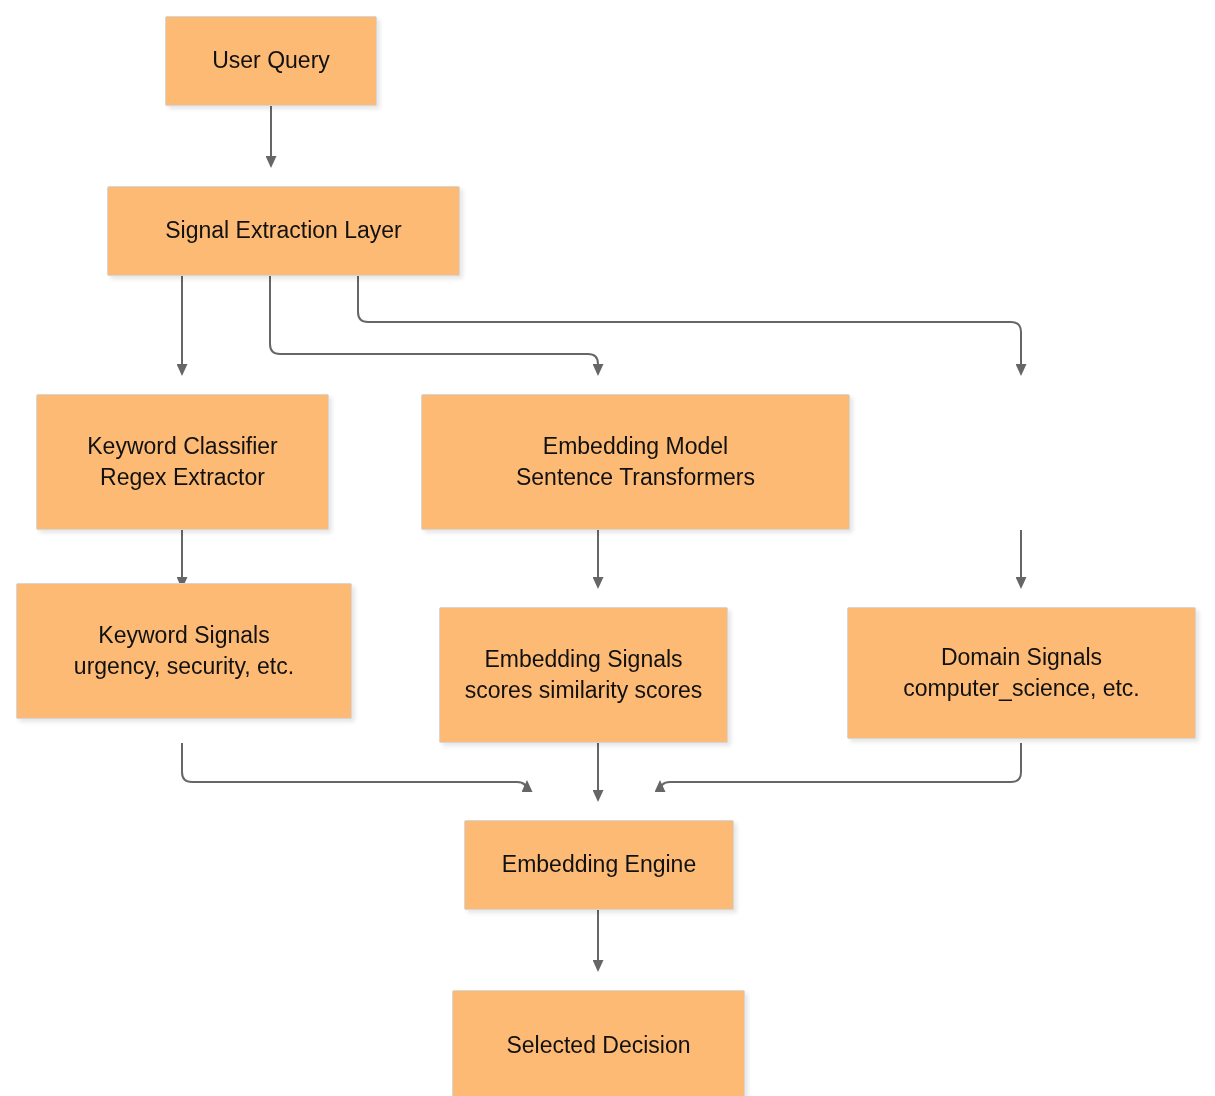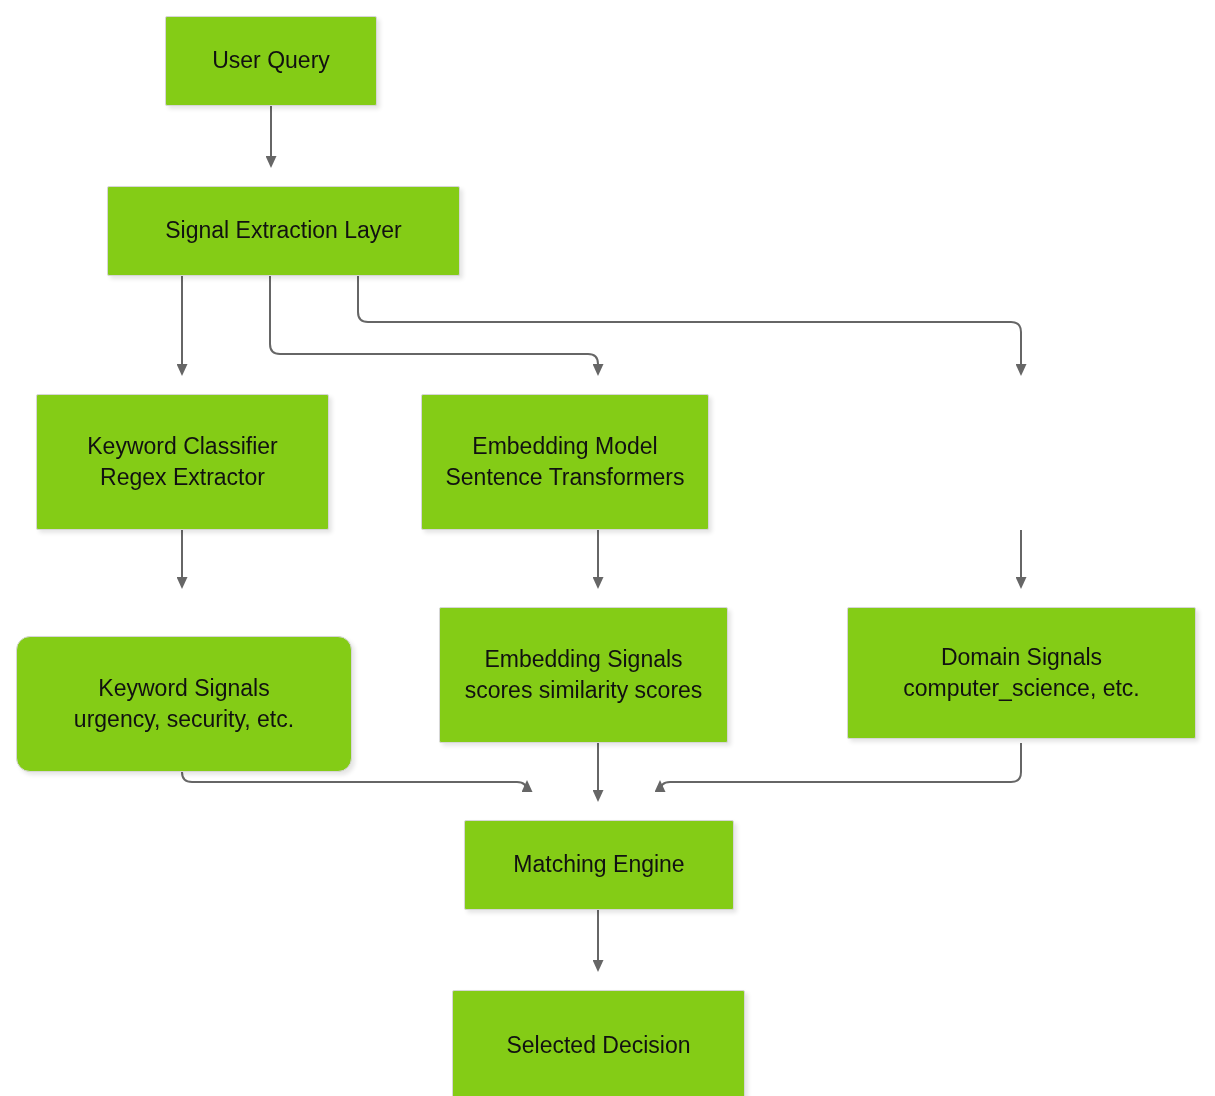--- a/index.html
+++ b/index.html
@@ -21,21 +21,21 @@
     position: absolute;
     left: 0;
     top: 0;
     width: 1215px;
     height: 1096px;
     pointer-events: none;
   }
   .node {
     position: absolute;
     box-sizing: border-box;
-    background: #84cc16;
+    background: #fdba74;
     border: 1px solid #d6d6d6;
     border-radius: 2px;
     box-shadow: 3px 3px 4px rgba(0,0,0,0.10);
     display: flex;
     flex-direction: column;
     align-items: center;
     justify-content: center;
     color: #111111;
     font-size: 23px;
     line-height: 1.35;
@@ -89,43 +89,43 @@
   <div class="node" style="left: 95px; top: 186px; width: 353px; height: 90px; margin-left: 12px;">
     <span class="line1">Signal Extraction Layer</span>
 
   </div>
 
   <div class="node" style="left: 36px; top: 394px; width: 293px; height: 136px;">
     <span class="line1">Keyword Classifier</span>
     <span class="line2">Regex Extractor</span>
   </div>
 
-  <div class="node" style="left: 421px; top: 394px; width: 288px; height: 136px;">
+  <div class="node" style="left: 421px; top: 394px; width: 429px; height: 136px;">
     <span class="line1">Embedding Model</span>
     <span class="line2">Sentence Transformers</span>
   </div>
 
 
-  <div class="node" style="left: 16px; top: 636px; width: 336px; height: 136px; border-radius: 14px;">
+  <div class="node" style="left: 16px; top: 583px; width: 336px; height: 136px;">
     <span class="line1">Keyword Signals</span>
     <span class="line2">urgency, security, etc.</span>
   </div>
 
   <div class="node" style="left: 439px; top: 607px; width: 289px; height: 136px;">
     <span class="line1">Embedding Signals</span>
     <span class="line2">scores similarity scores</span>
   </div>
 
   <div class="node" style="left: 847px; top: 607px; width: 349px; height: 132px;">
     <span class="line1">Domain Signals</span>
     <span class="line2">computer_science, etc.</span>
   </div>
 
   <div class="node" style="left: 464px; top: 820px; width: 270px; height: 90px;">
-    <span class="line1">Matching Engine</span>
+    <span class="line1">Embedding Engine</span>
 
   </div>
 
   <div class="node" style="left: 452px; top: 990px; width: 293px; height: 112px;">
     <span class="line1">Selected Decision</span>
 
   </div>
 
 </div>
 

